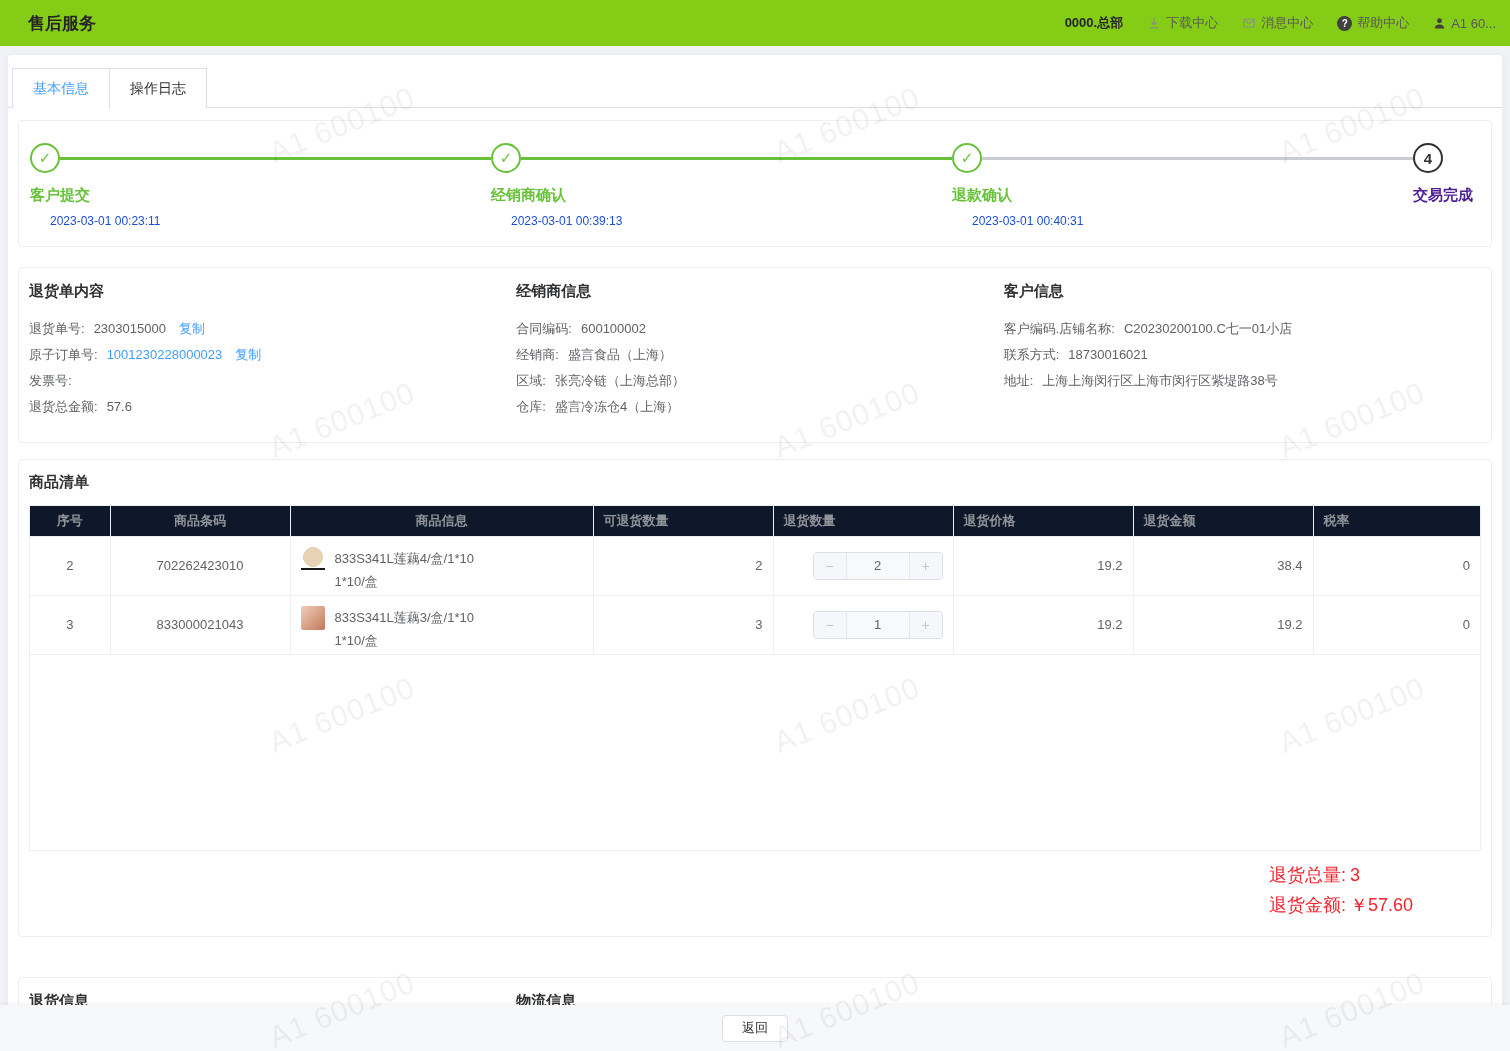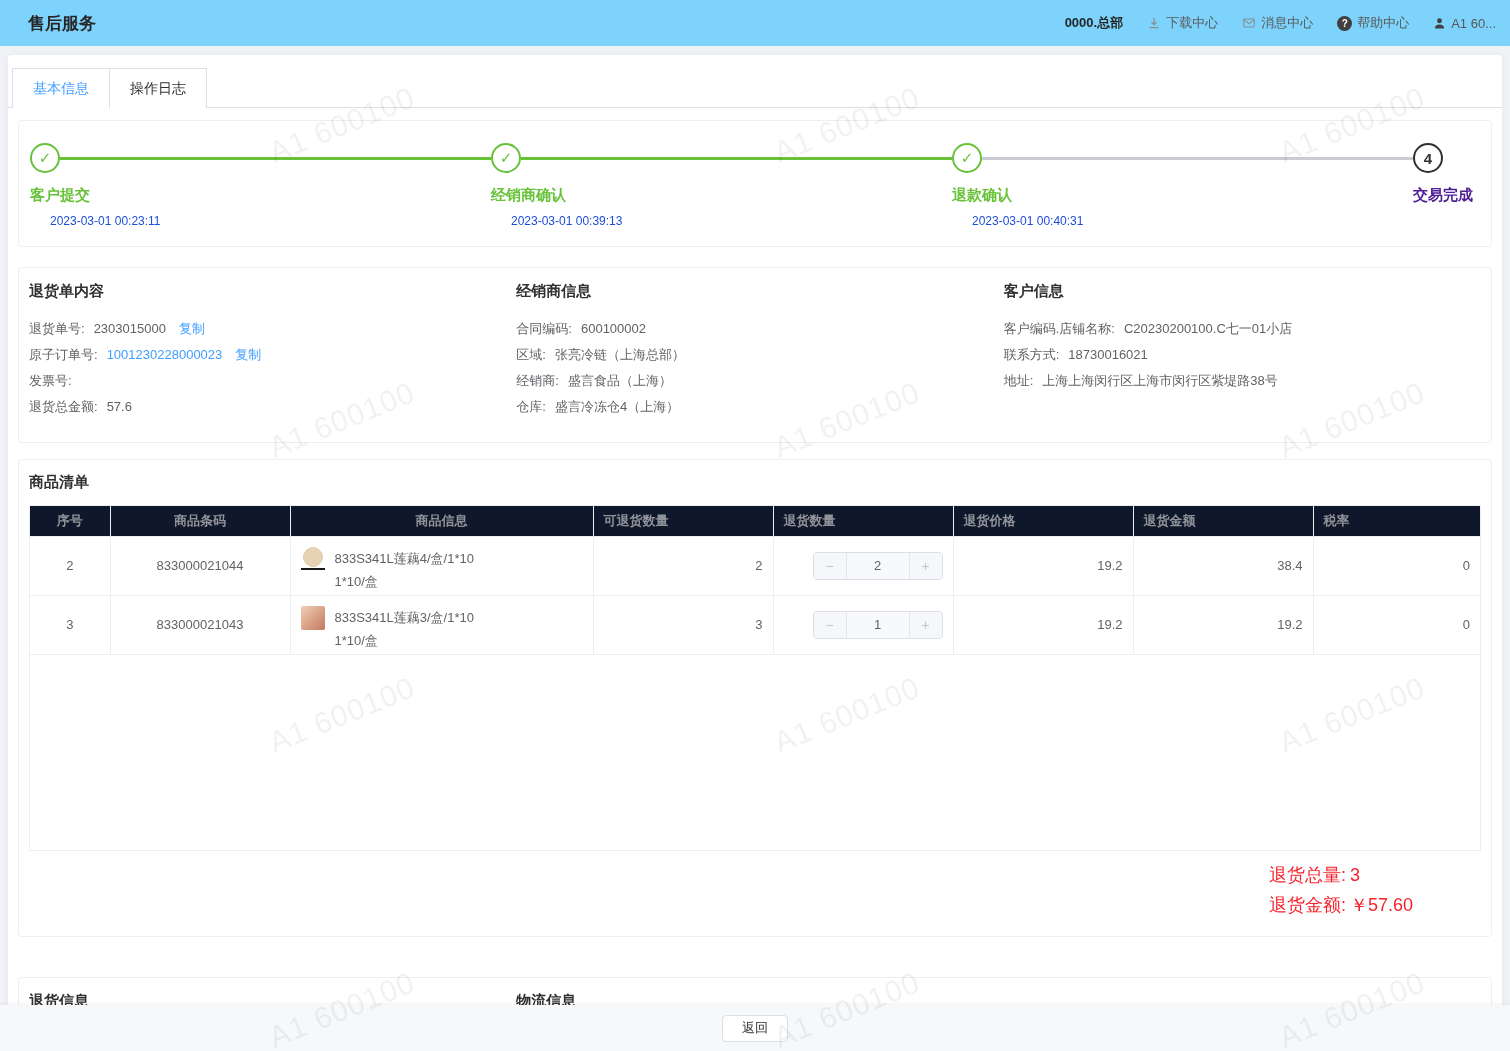--- a/index.html
+++ b/index.html
@@ -6,21 +6,21 @@
   html,body { width:1510px; height:1051px; overflow:hidden; }
   body {
     font-family: "Liberation Sans", "DejaVu Sans", sans-serif;
     font-size: 13px;
     background: #f0f2f5;
     color: #606266;
     position: relative;
   }
   
   .top-header {
-    height: 46px; background:#7dd3fc;
+    height: 46px; background:#84cc16;
     display:flex; align-items:center; justify-content:space-between;
     padding: 0 14px 0 28px;
   }
   .page-title { font-size:17px; font-weight:bold; color:#262626; }
   .header-right { display:flex; align-items:center; gap:24px; }
   .org-name { font-weight:bold; color:#262626; font-size:13px; }
   .menu-item { display:flex; align-items:center; gap:5px; color:#595959; cursor:pointer; }
   .menu-item svg { display:block; }
   .help-circle {
     width:15px; height:15px; border-radius:50%; background:#404040; color:#fff;
@@ -235,22 +235,22 @@
             <div class="field"><span class="f-label">退货单号:</span><span class="f-value">2303015000</span><a class="copy-link">复制</a></div>
             <div class="field"><span class="f-label">原子订单号:</span><span class="f-value link">1001230228000023</span><a class="copy-link">复制</a></div>
             <div class="field"><span class="f-label">发票号:</span><span class="f-value"></span></div>
             <div class="field"><span class="f-label">退货总金额:</span><span class="f-value">57.6</span></div>
           </div>
       </div>
       <div class="info-col">
         <div class="sec-title">经销商信息</div>
         <div class="field-list" id="fields-dealer">
             <div class="field"><span class="f-label">合同编码:</span><span class="f-value">600100002</span></div>
+            <div class="field"><span class="f-label">经销商:</span><span class="f-value">盛言食品（上海）</span></div>
             <div class="field"><span class="f-label">区域:</span><span class="f-value">张亮冷链（上海总部）</span></div>
-            <div class="field"><span class="f-label">经销商:</span><span class="f-value">盛言食品（上海）</span></div>
             <div class="field"><span class="f-label">仓库:</span><span class="f-value">盛言冷冻仓4（上海）</span></div>
           </div>
       </div>
       <div class="info-col">
         <div class="sec-title">客户信息</div>
         <div class="field-list" id="fields-customer">
             <div class="field"><span class="f-label">客户编码.店铺名称:</span><span class="f-value">C20230200100.C七一01小店</span></div>
             <div class="field"><span class="f-label">联系方式:</span><span class="f-value">18730016021</span></div>
             <div class="field"><span class="f-label">地址:</span><span class="f-value">上海上海闵行区上海市闵行区紫堤路38号</span></div>
           </div>
@@ -279,21 +279,21 @@
                 <th>可退货数量</th>
                 <th>退货数量</th>
                 <th>退货价格</th>
                 <th>退货金额</th>
                 <th>税率</th>
               </tr>
             </thead>
           <tbody id="table-body">
               <tr>
                 <td class="center">2</td>
-                <td class="center">833000021044</td>
+                <td class="center">702262423010</td>
                 <td>
                   <div class="prod-cell">
                     <div class="prod-img lotus-root"></div>
                     <div class="prod-lines">
                       <div>833S341L莲藕4/盒/1*10</div>
                       <div>1*10/盒</div>
                     </div>
                   </div>
                 </td>
                 <td class="right">2</td>

